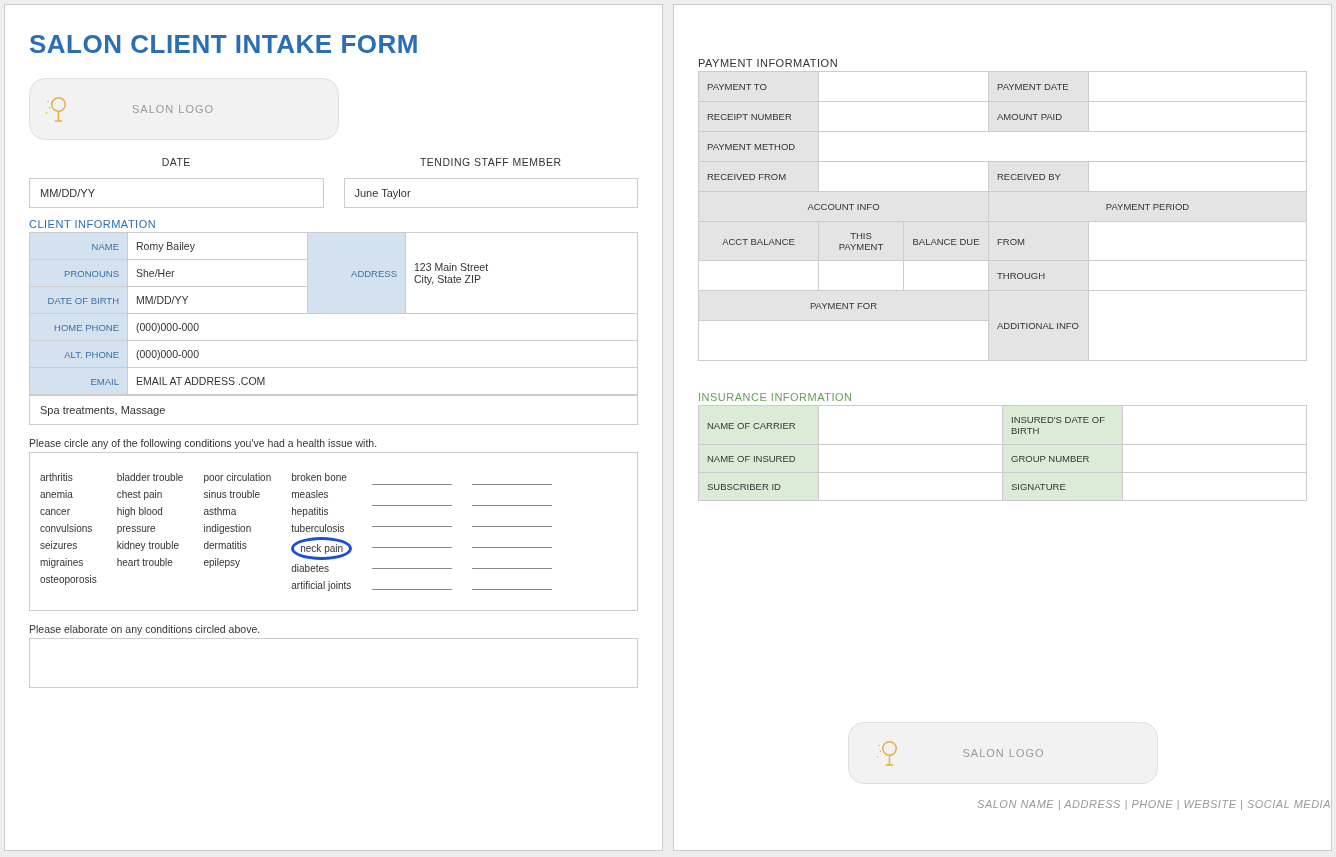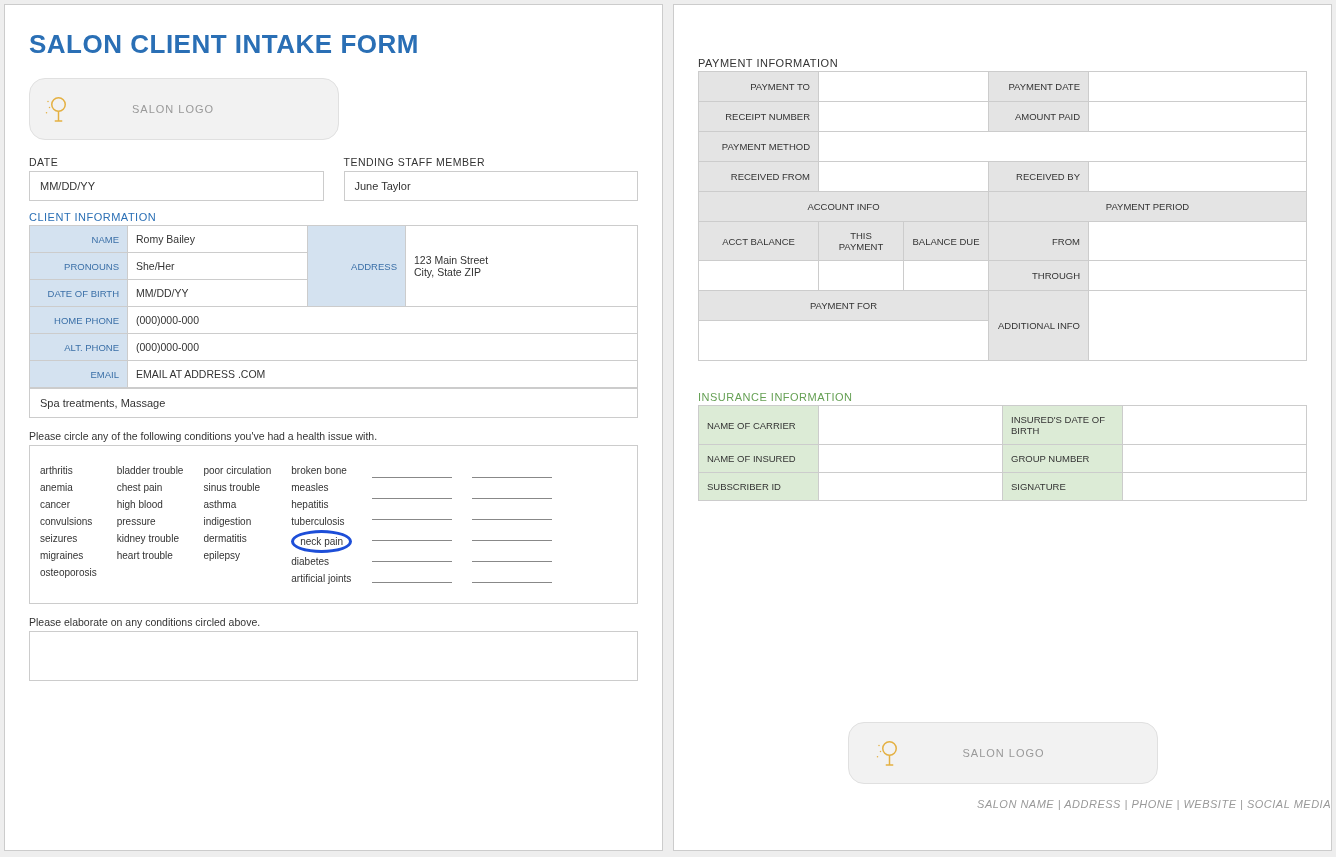--- a/index.html
+++ b/index.html
@@ -7,37 +7,37 @@
 .pages { display: flex; gap: 10px; }
 .page { background: #fff; border: 1px solid #ccc; width: 660px; height: 847px; padding: 24px; position: relative; }
 .title { color: #2a6fb5; font-size: 26px; font-weight: bold; letter-spacing: 0.5px; margin-bottom: 18px; }
 .logo-box { background: #f2f2f2; border: 1px solid #e0e0e0; border-radius: 16px; width: 310px; height: 62px; display: flex; align-items: center; padding-left: 12px; gap: 60px; margin-bottom: 16px; }
 .logo-box.center { margin: 0 auto; justify-content: flex-start; padding-left: 24px; }
 .logo-text { color: #999; font-size: 11px; letter-spacing: 1px; }
 .mirror-icon { width: 30px; height: 30px; }
 .mirror-icon svg { width: 100%; height: 100%; }
 .row { display: flex; gap: 20px; margin-bottom: 10px; }
 .field { flex: 1; }
-.label { font-size: 10.5px; letter-spacing: 0.5px; margin-bottom: 3px; }
+.label { font-size: 10.5px; letter-spacing: 0.5px; margin-bottom: 10px; text-align: center; }
 .input { border: 1px solid #ccc; padding: 8px 10px; font-size: 11px; min-height: 30px; }
 .section-title { font-size: 11px; letter-spacing: 0.5px; margin-bottom: 2px; }
 .blue { color: #2a6fb5; }
 .green { color: #65a054; }
 .tbl { border-collapse: collapse; width: 100%; }
 .tbl td { border: 1px solid #ccc; padding: 7px 8px; font-size: 10.5px; vertical-align: middle; }
 .client-tbl .hcell { background: #d4e2f0; color: #3a6fa7; text-align: right; font-size: 9.5px; width: 98px; }
 .client-tbl .addr-hcell { background: #d4e2f0; color: #3a6fa7; text-align: right; font-size: 9.5px; width: 98px; vertical-align: middle; }
 .prompt { font-size: 10.5px; margin-top: 12px; margin-bottom: 3px; }
 .conditions-box { border: 1px solid #ccc; padding: 16px 10px; display: flex; gap: 20px; }
 .cond-col { font-size: 10px; line-height: 1.7; }
 .circled { border: 3px solid #1d4ed8; border-radius: 50%/50%; padding: 0 6px; display: inline-block; }
 .blank-col { display: flex; flex-direction: column; gap: 9px; padding-top: 4px; }
 .blank-line { border-bottom: 1px solid #888; width: 80px; height: 12px; }
 .elab-box { border: 1px solid #ccc; height: 50px; }
-.pay-tbl .hcell { background: #e4e4e4; color: #333; font-size: 9.5px; text-align: right; padding: 8px; }
+.pay-tbl .hcell { background: #e4e4e4; color: #333; font-size: 9.5px; text-align: left; padding: 8px; }
 .pay-tbl .hcell.center { text-align: center; }
 .pay-tbl td { height: 30px; }
 .ins-tbl .hcell { background: #dcebd6; color: #333; font-size: 9.5px; text-align: left; padding: 8px; width: 120px; }
 .footer-text { text-align: right; color: #999; font-style: italic; font-size: 11px; letter-spacing: 0.5px; margin-top: 14px; }
 .page2-bottom { position: absolute; bottom: 40px; left: 0; right: 0; }
 </style>
 </head>
 <body>
 
 <div class="pages">

